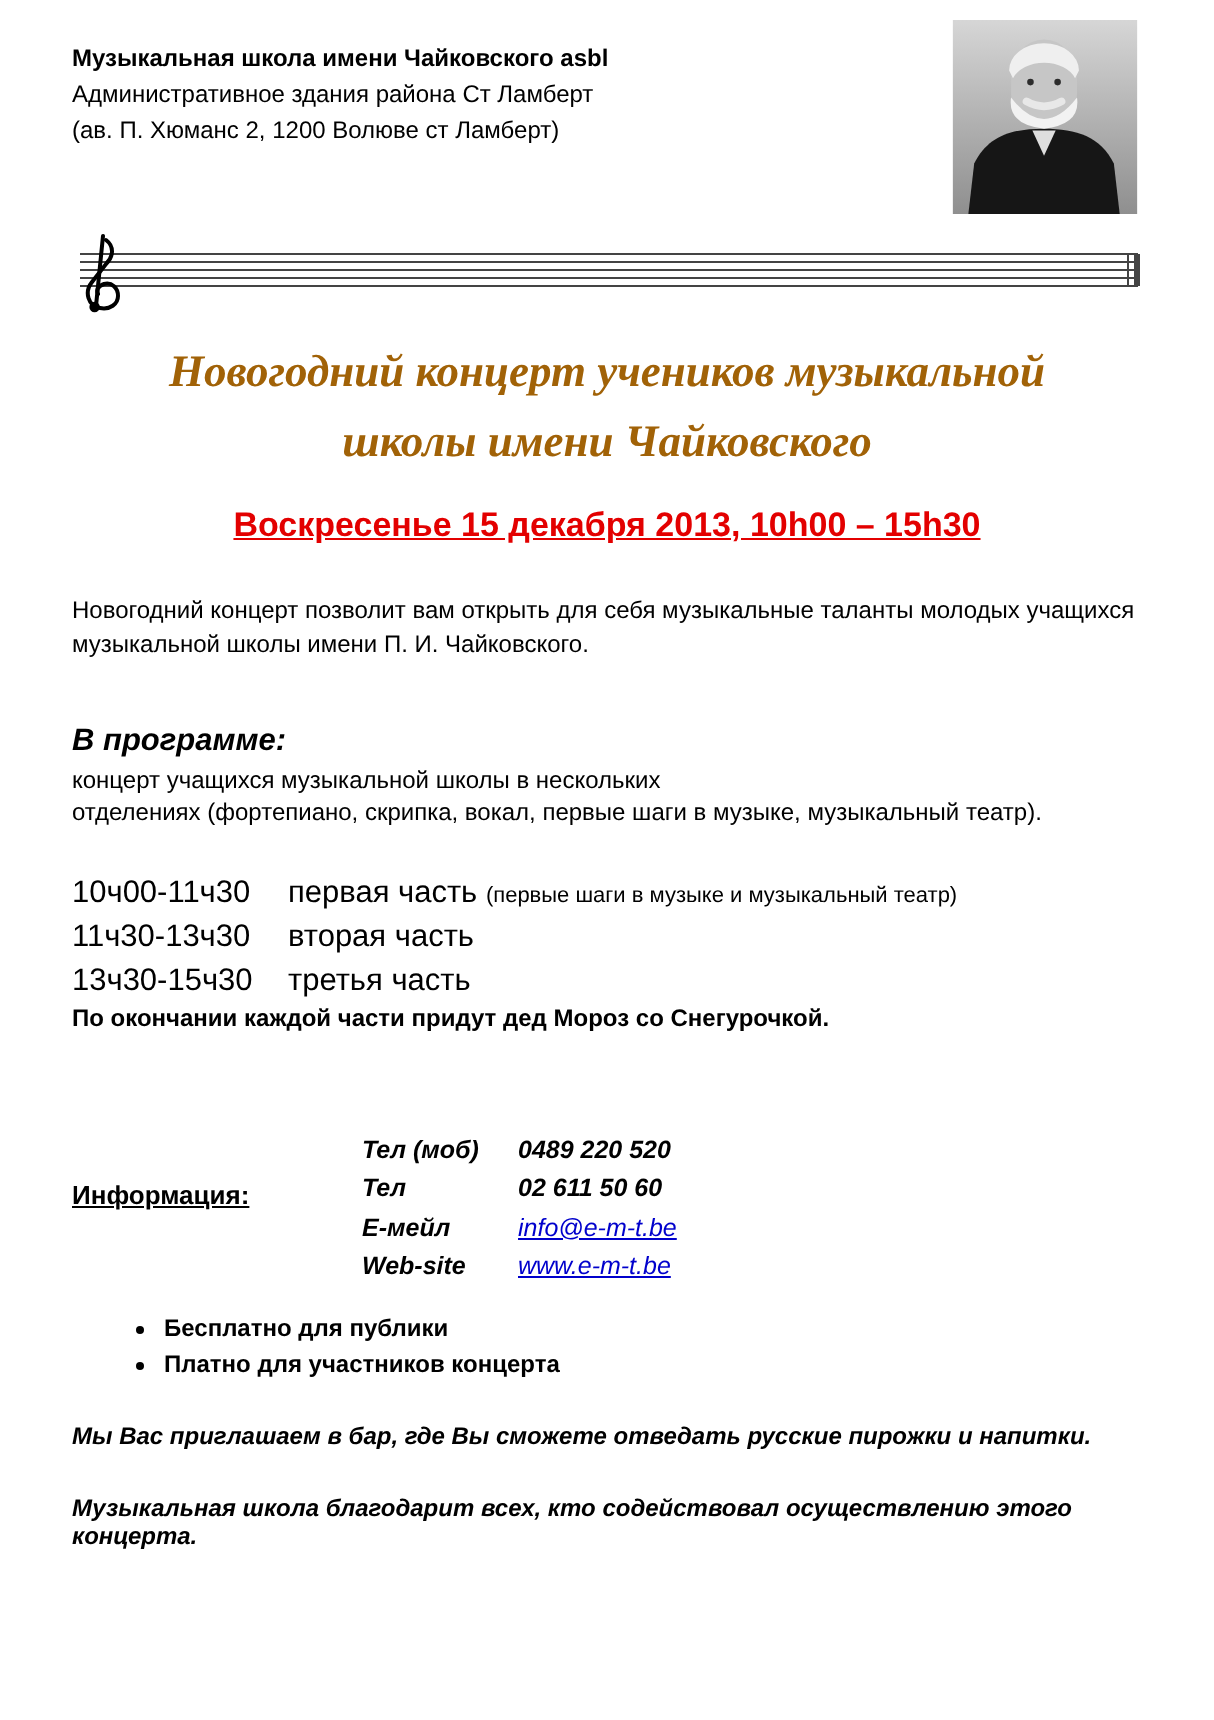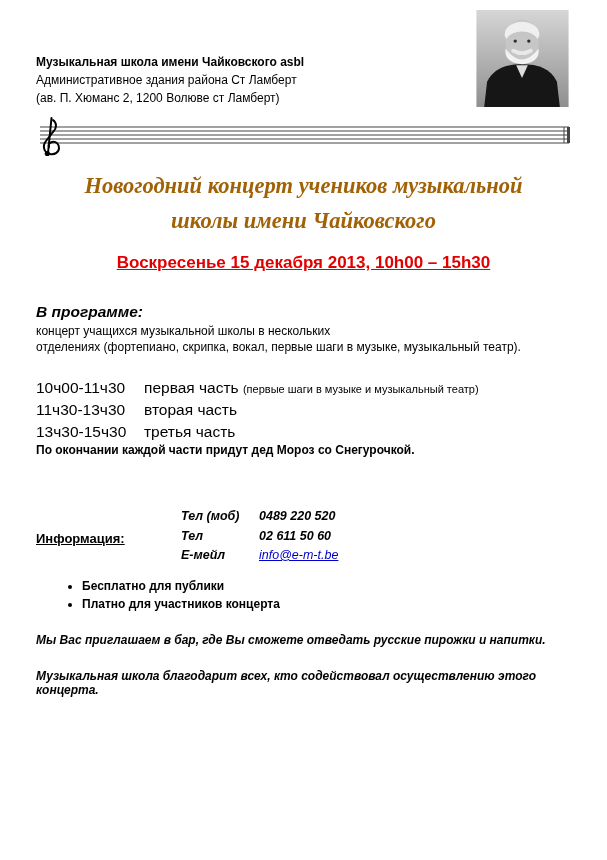--- a/index.html
+++ b/index.html
@@ -3,21 +3,21 @@
 <meta charset="utf-8">
 <style>
   * { margin:0; padding:0; box-sizing:border-box; }
   html,body { background:#9e9e9e; }
   .page {
     width:607px; height:860px; margin:0 auto; background:#ffffff;
     padding:16px 36px 20px 36px; overflow:hidden; position:relative;
     font-family:"Liberation Sans", sans-serif; color:#000;
   }
   
-  .hdr { display:flex; justify-content:space-between; align-items:flex-end; }
+  .hdr { display:flex; justify-content:space-between; align-items:flex-start; }
   .hdr-text { font-size:12px; line-height:1.5; padding-top:4px; }
   .school-name { font-weight:bold; }
   .portrait { width:97px; height:97px; display:block; margin-top:-6px; }
   
   .staff-wrap { margin-top:8px; height:44px; }
   
   .main-title {
     margin-top:10px; text-align:center; color:#a16207;
     font-family:"Liberation Serif", serif; font-weight:bold; font-style:italic;
     font-size:22.5px; line-height:1.55;
@@ -97,20 +97,21 @@
       </g>
     </svg>
   </div>
 
   <div class="main-title">
     <div>Новогодний концерт учеников музыкальной</div>
     <div>школы имени Чайковского</div>
   </div>
   <div class="date-title">Воскресенье 15 декабря 2013, 10h00 – 15h30</div>
 
+  <p class="intro">Новогодний концерт позволит вам открыть для себя музыкальные таланты молодых учащихся музыкальной школы имени П. И. Чайковского.</p>
 
   <div class="prog-head">В программе:</div>
   <div class="prog-desc">
     <div>концерт учащихся музыкальной школы  в нескольких</div>
     <div>отделениях (фортепиано, скрипка, вокал, первые шаги в музыке, музыкальный театр).</div>
   </div>
 
   <div class="schedule">
     <div class="schedule-row">
       <span class="sch-time">10ч00-11ч30</span>
@@ -136,20 +137,24 @@
         <span class="info-value">0489 220 520</span>
       </div>
       <div class="info-row">
         <span class="info-label">Тел</span>
         <span class="info-value">02 611 50 60</span>
       </div>
       <div class="info-row">
         <span class="info-label">Е-мейл</span>
         <span class="info-value"><a href="#" class="lnk">info@e-m-t.be</a></span>
       </div>
+      <div class="info-row">
+        <span class="info-label">Web-site</span>
+        <span class="info-value"><a href="#" class="lnk">www.e-m-t.be</a></span>
+      </div>
     </div>
   </div>
 
   <ul class="bullets">
     <li>Бесплатно для публики</li>
     <li>Платно для участников концерта</li>
   </ul>
 
   <p class="closing1">Мы Вас приглашаем в бар, где Вы сможете  отведать русские пирожки и напитки.</p>
   <p class="closing2">Музыкальная школа благодарит всех, кто содействовал осуществлению этого концерта.</p>

